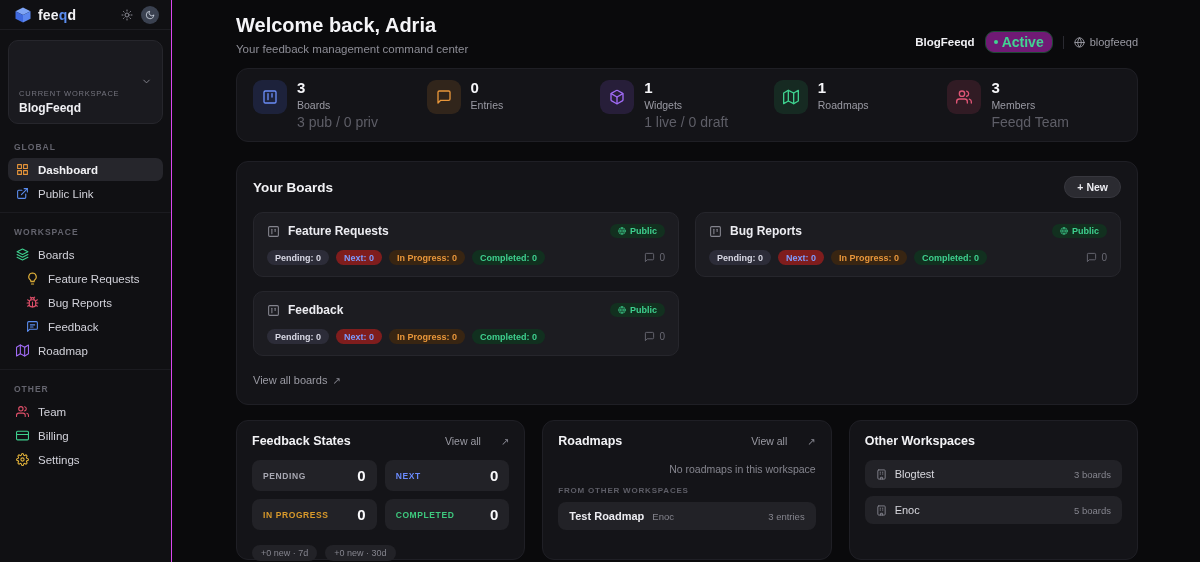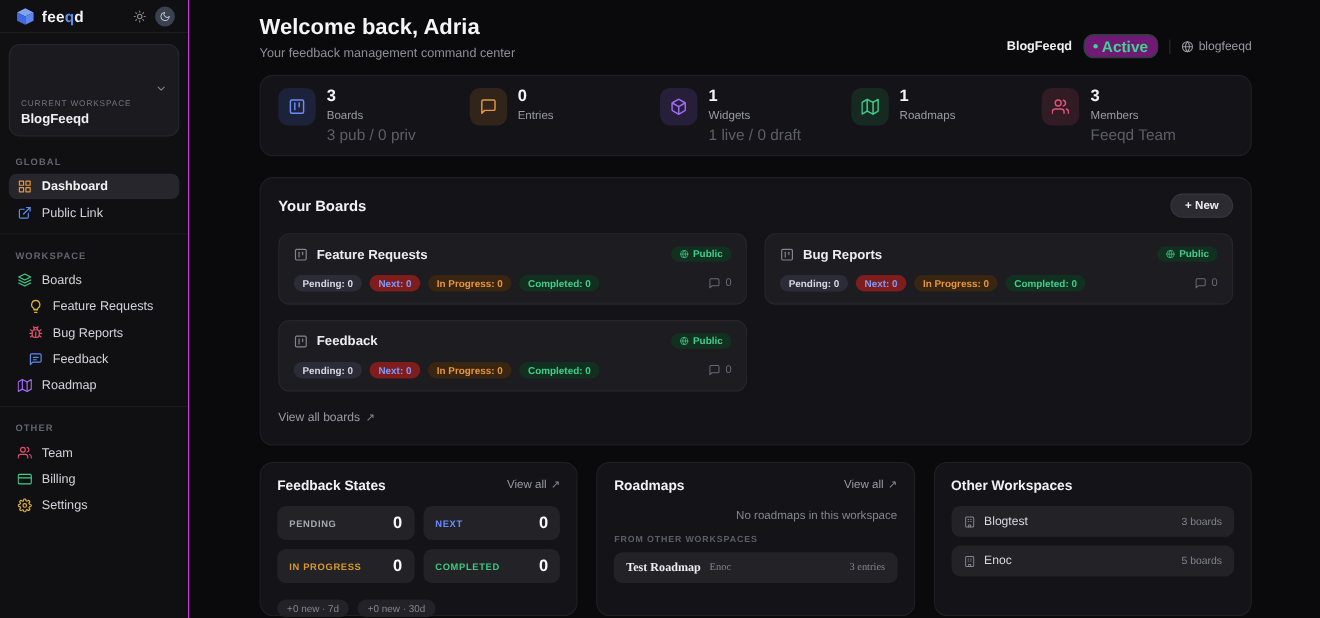--- a/index.html
+++ b/index.html
@@ -84,32 +84,32 @@
   .p-completed { background:#11301f; color:#3ecf8e; }
   .bi-comments { margin-left:auto; display:flex; align-items:center; gap:4px; color:#6a6a74; font-size:10px; }
   .bi-comments svg { width:11px; height:11px; }
   .view-all-boards { margin-top:18px; display:inline-flex; align-items:center; gap:5px; font-size:11px; color:#9a9aa3; cursor:pointer; }
   .arrow { font-size:10px; color:#8a8a94; }
 
   .bottom-grid { margin-top:15px; display:grid; grid-template-columns:1fr 1fr 1fr; gap:17px; }
   .panel { background:#141418; border:1px solid #1f1f25; border-radius:12px; padding:13px 15px; height:140px; }
   .panel-head { display:flex; justify-content:space-between; align-items:center; }
   .panel-title { font-size:12.5px; font-weight:700; color:#f2f2f5; }
-  .view-all { display:flex; align-items:center; gap:4px; font-size:10.5px; color:#9a9aa3; cursor:pointer; }
+  .view-all { display:flex; align-items:center; gap:20px; font-size:10.5px; color:#9a9aa3; cursor:pointer; }
   .state-grid { margin-top:12px; display:grid; grid-template-columns:1fr 1fr; gap:8px; }
   .state-box { background:#222227; border-radius:8px; padding:7px 11px; display:flex; justify-content:space-between; align-items:center; cursor:pointer; }
   .state-label { font-size:8.5px; font-weight:700; letter-spacing:.6px; }
   .s-pending { color:#a8a8b2; } .s-next { color:#6b8cff; } .s-progress { color:#d99a2b; } .s-completed { color:#3ec97e; }
   .state-value { font-size:15px; font-weight:700; color:#fafafc; }
   .mini-pills { margin-top:15px; display:flex; gap:8px; }
   .mini-pill { background:#222227; border-radius:9px; padding:3px 9px; font-size:9px; color:#85858e; }
 
   .empty-text { margin-top:15px; font-size:10.5px; color:#85858e;text-align:right; }
   .from-label { margin-top:11px; font-size:8px; letter-spacing:.8px; font-weight:700; color:#5e5e67; }
-  .roadmap-row { margin-top:7px; background:#222227; border-radius:8px; padding:8px 11px; display:flex; align-items:center; cursor:pointer;font-family:Liberation Serif, serif; }
+  .roadmap-row { margin-top:7px; background:#222227; border-radius:8px; padding:8px 11px; display:flex; align-items:center; cursor:pointer; }
   .rr-name { font-size:11px; font-weight:600; color:#ececf1; }
   .rr-ws { font-size:9.5px; color:#85858e; margin-left:8px; }
   .rr-entries { margin-left:auto; font-size:9.5px; color:#85858e; }
 
   .ws-rows { margin-top:12px; display:flex; flex-direction:column; gap:8px; }
   .ws-row { background:#222227; border-radius:8px; padding:8px 11px; display:flex; align-items:center; gap:8px; cursor:pointer; }
   .ws-row svg { width:11px; height:11px; color:#84848e; }
   .wr-name { font-size:11px; color:#d8d8de; }
   .wr-boards { margin-left:auto; font-size:9.5px; color:#85858e; }
 

